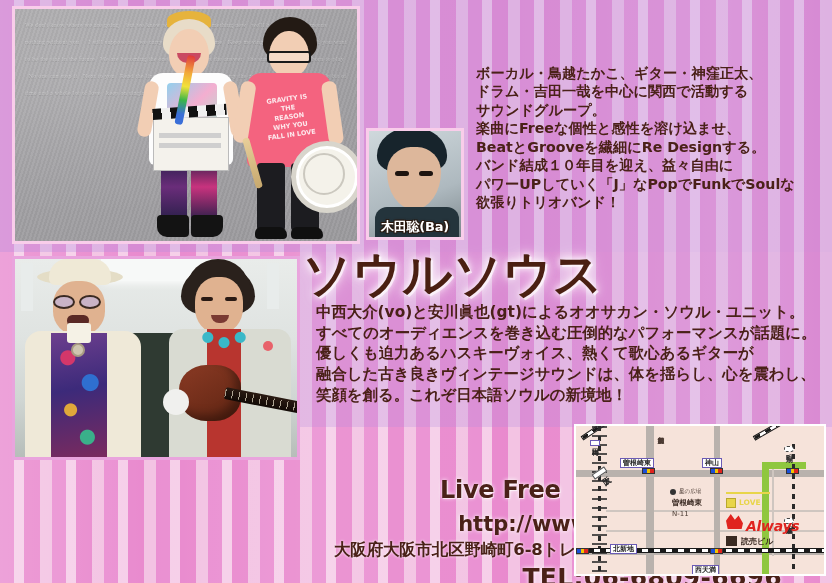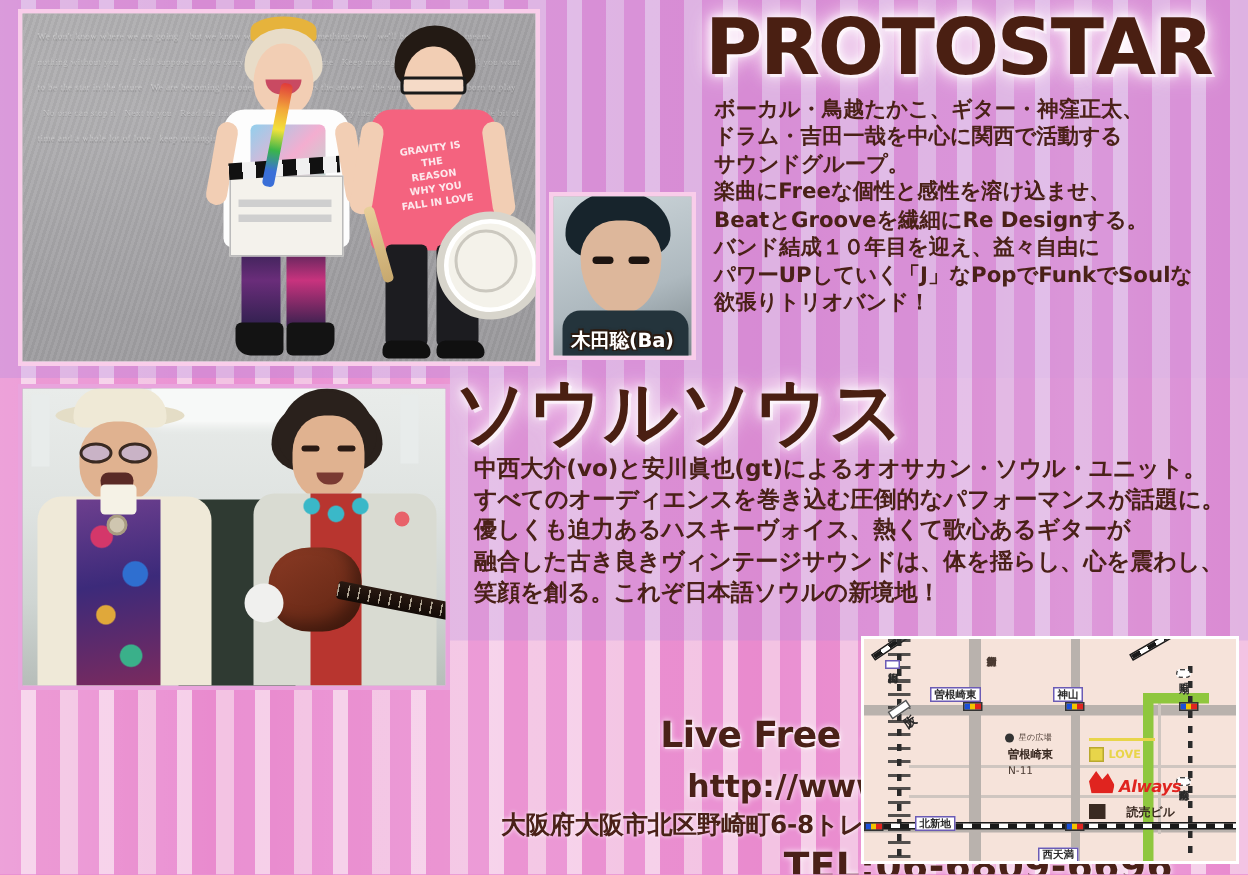--- a/index.html
+++ b/index.html
@@ -134,21 +134,21 @@
   #map-canvas{position:absolute;inset:0;}
   .mlabel{
     position:absolute;font-size:7px;font-weight:700;color:#2a2a2a;
     background:#ffffff;border:1px solid #6b5bb5;padding:0 2px;
     white-space:nowrap;line-height:1.15;
   }
   .mlabel.vert{writing-mode:vertical-rl;padding:2px 0;text-orientation:upright;}
   .mlabel.round{border-radius:9px;border:1px dashed #444;background:#fff;}
   .mtext{position:absolute;font-size:7.5px;font-weight:700;color:#3a2a22;white-space:nowrap;}
   .msmall{position:absolute;font-size:5.5px;color:#4a3a32;white-space:nowrap;}
-  .always-mark{position:absolute;font-size:11px;font-weight:900;color:#e0241f;
+  .always-mark{position:absolute;font-size:14px;font-weight:900;color:#e0241f;
     letter-spacing:-.3px;font-style:italic;}
   .life-mark{position:absolute;font-size:7.5px;font-weight:900;color:#e8d54a;letter-spacing:0px;}
   .sq{position:absolute;}
   .signal{position:absolute;width:11px;height:4px;
     background:linear-gradient(90deg,#1b4fd8 0 33%,#f2c400 33% 66%,#e0241f 66% 100%);
     border:1px solid #333;box-sizing:content-box;}
 </style>
 </head>
 <body>
 
@@ -217,21 +217,20 @@
   <div class="frame" id="thumb-ba">
     <div style="position:absolute;inset:0;background:linear-gradient(160deg,#cfd8dc 0%,#aeb9bf 60%,#7c878c 100%);"></div>
     <div style="position:absolute;left:8px;top:-4px;width:70px;height:46px;background:#17242c;border-radius:52% 52% 34% 34%/64% 64% 36% 36%;"></div>
     <div style="position:absolute;left:18px;top:16px;width:54px;height:62px;background:#ddb79b;border-radius:44% 44% 48% 48%/40% 40% 60% 60%;"></div>
     <div style="position:absolute;left:26px;top:40px;width:14px;height:5px;background:#1d1410;border-radius:3px;"></div>
     <div style="position:absolute;left:50px;top:40px;width:14px;height:5px;background:#1d1410;border-radius:3px;"></div>
     <div style="position:absolute;left:6px;top:76px;width:84px;height:40px;background:#24343c;border-radius:12px 12px 0 0;"></div>
     <div class="thumb-cap">木田聡(Ba)</div>
   </div>
 
-  <div class="title" id="title-protostar">PROTOSTAR</div>
   <div class="desc" id="desc-protostar">ボーカル・鳥越たかこ、ギター・神窪正太、
 ドラム・吉田一哉を中心に関西で活動する
 サウンドグループ。
 楽曲にFreeな個性と感性を溶け込ませ、
 BeatとGrooveを繊細にRe Designする。
 バンド結成１０年目を迎え、益々自由に
 パワーUPしていく「J」なPopでFunkでSoulな
 欲張りトリオバンド！</div>
 
   <div class="frame" id="photo-soul">
@@ -350,17 +349,17 @@
 
       <div class="sq" style="left:150px;top:72px;width:10px;height:10px;background:#e8d54a;border:1px solid #b9a82e;box-sizing:border-box;"></div>
       <div class="life-mark" style="left:163px;top:72px;">LOVE</div>
       <div class="sq" style="left:150px;top:66px;width:44px;height:2px;background:#e8d54a;"></div>
 
       <div class="sq" style="left:150px;top:88px;width:17px;height:15px;background:#e0241f;
                   clip-path:polygon(10% 100%, 0% 45%, 28% 0%, 52% 38%, 74% 10%, 100% 62%, 92% 100%);"></div>
       <div class="always-mark" style="left:170px;top:92px;">Always</div>
 
       <div class="sq" style="left:150px;top:110px;width:11px;height:10px;background:#3a2a22;"></div>
-      <div class="mtext" style="left:175px;top:110px;font-size:8px;">読売ビル</div>
+      <div class="mtext" style="left:165px;top:110px;font-size:8px;">読売ビル</div>
     </div>
   </div>
 
 </div>
 
 </body></html>

